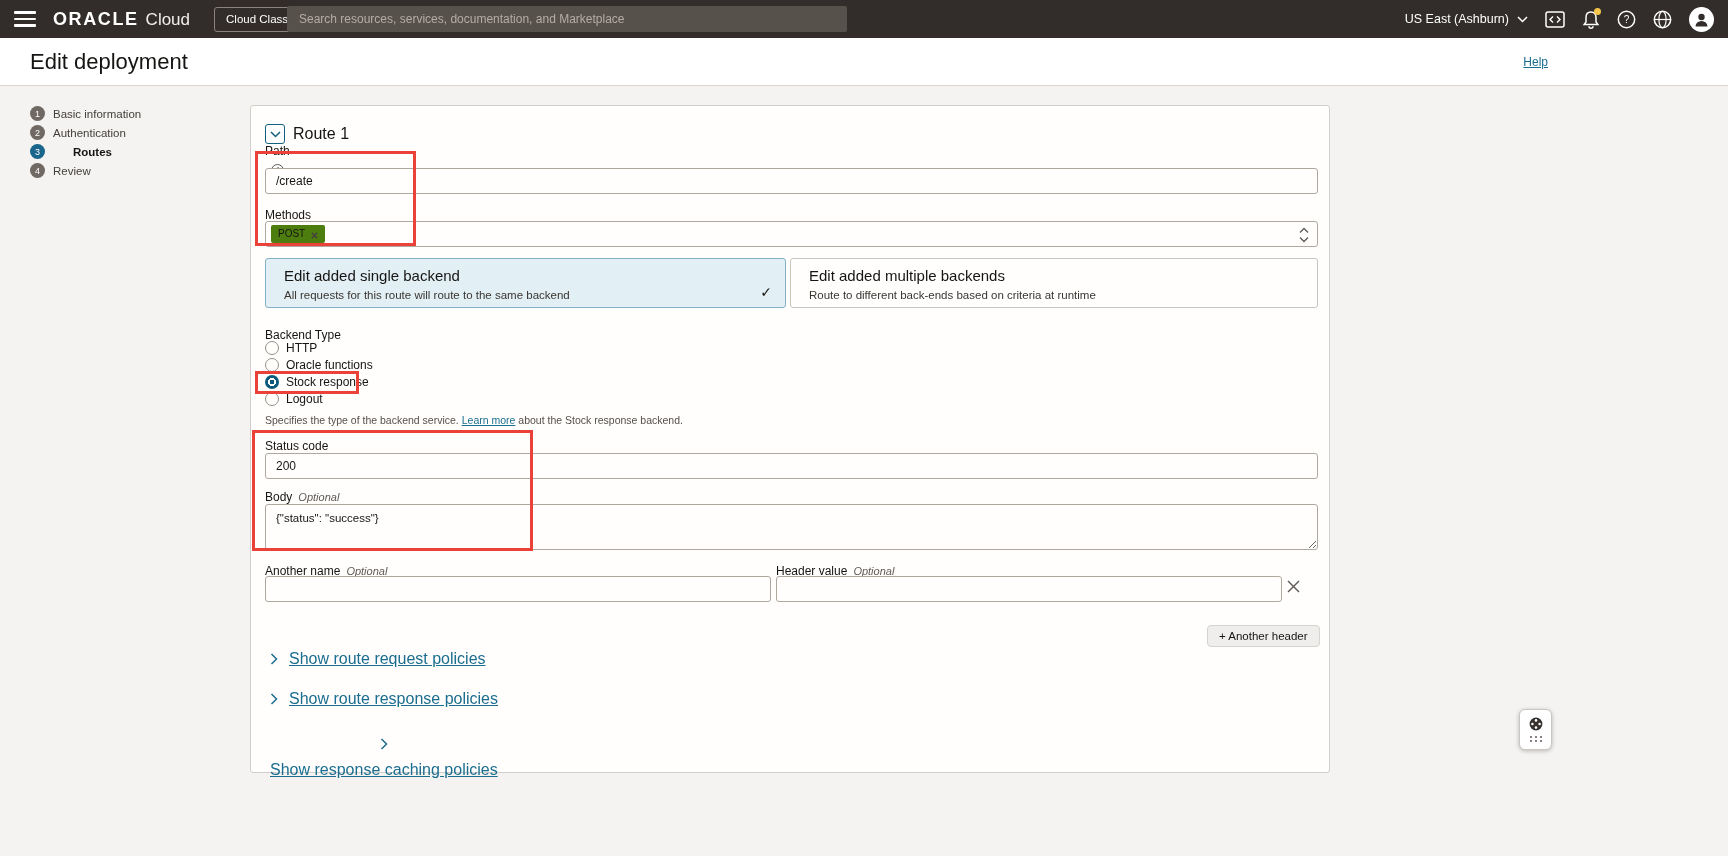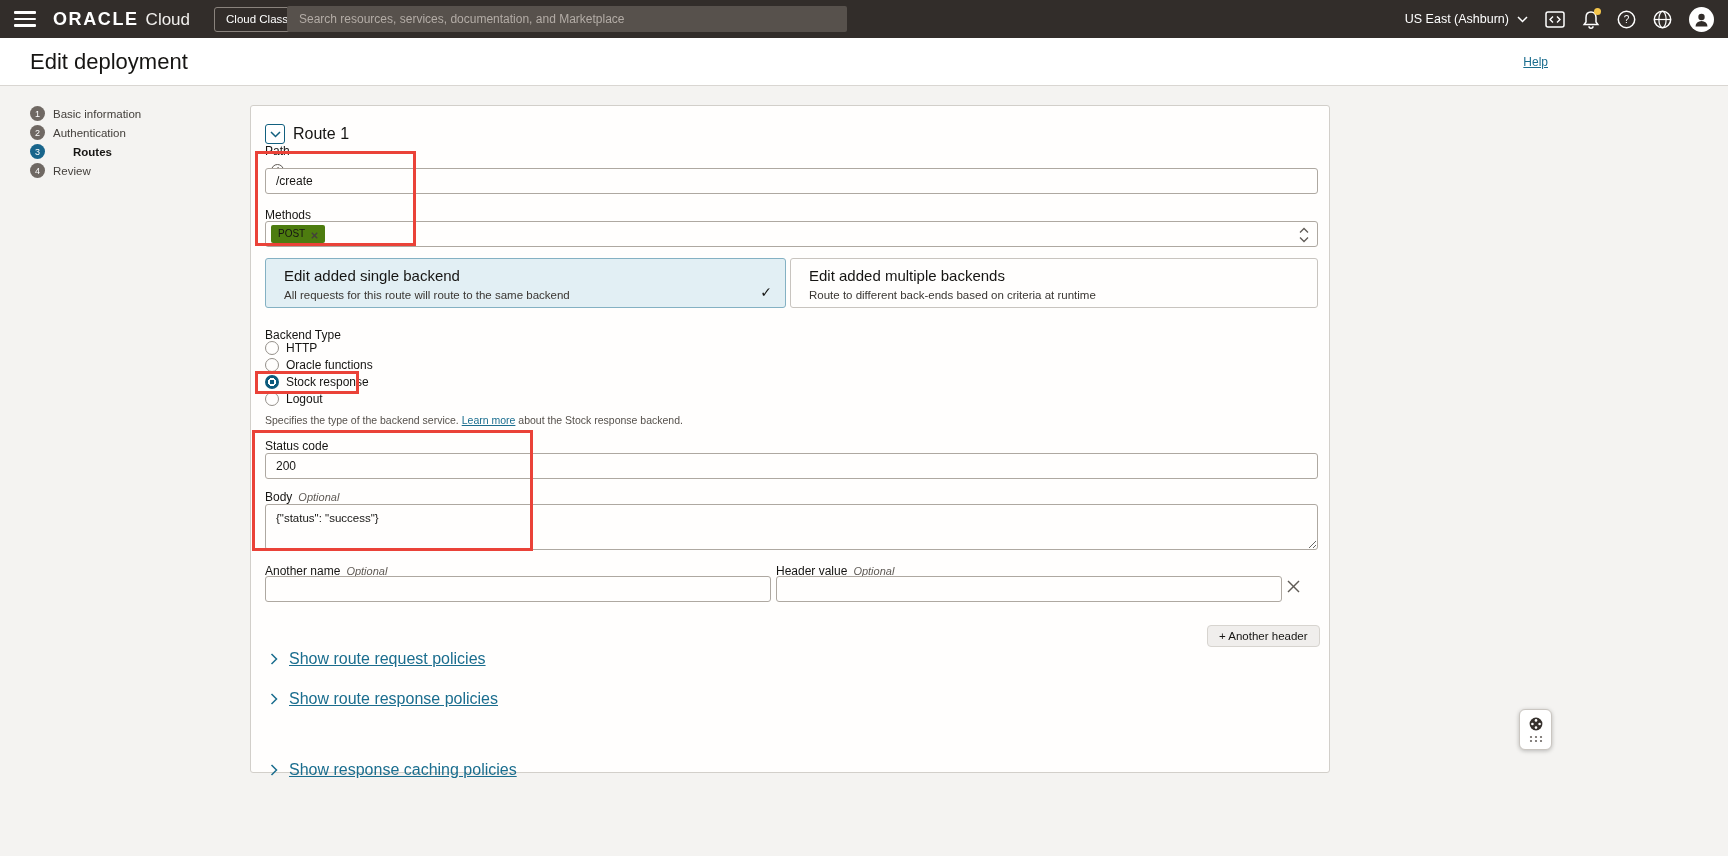--- a/index.html
+++ b/index.html
@@ -293,21 +293,21 @@
     <a class="policy-link">Show route request policies</a>
   </div>
   <div class="policy-row" style="top:585px;">
     <span class="policy-caret">
       <svg width="8" height="12" viewBox="0 0 8 12">
           <polyline points="1.5,1 6.5,6 1.5,11" fill="none" stroke="#1a6d8e" stroke-width="1.5"></polyline>
         </svg>
     </span>
     <a class="policy-link">Show route response policies</a>
   </div>
-  <div class="policy-row" style="top:656px;">
+  <div class="policy-row" style="top:632px;flex-direction:column;">
     <span class="policy-caret">
       <svg width="8" height="12" viewBox="0 0 8 12">
           <polyline points="1.5,1 6.5,6 1.5,11" fill="none" stroke="#1a6d8e" stroke-width="1.5"></polyline>
         </svg>
     </span>
     <a class="policy-link">Show response caching policies</a>
   </div>
 </div>
 
 <div class="ann ann1"></div>

